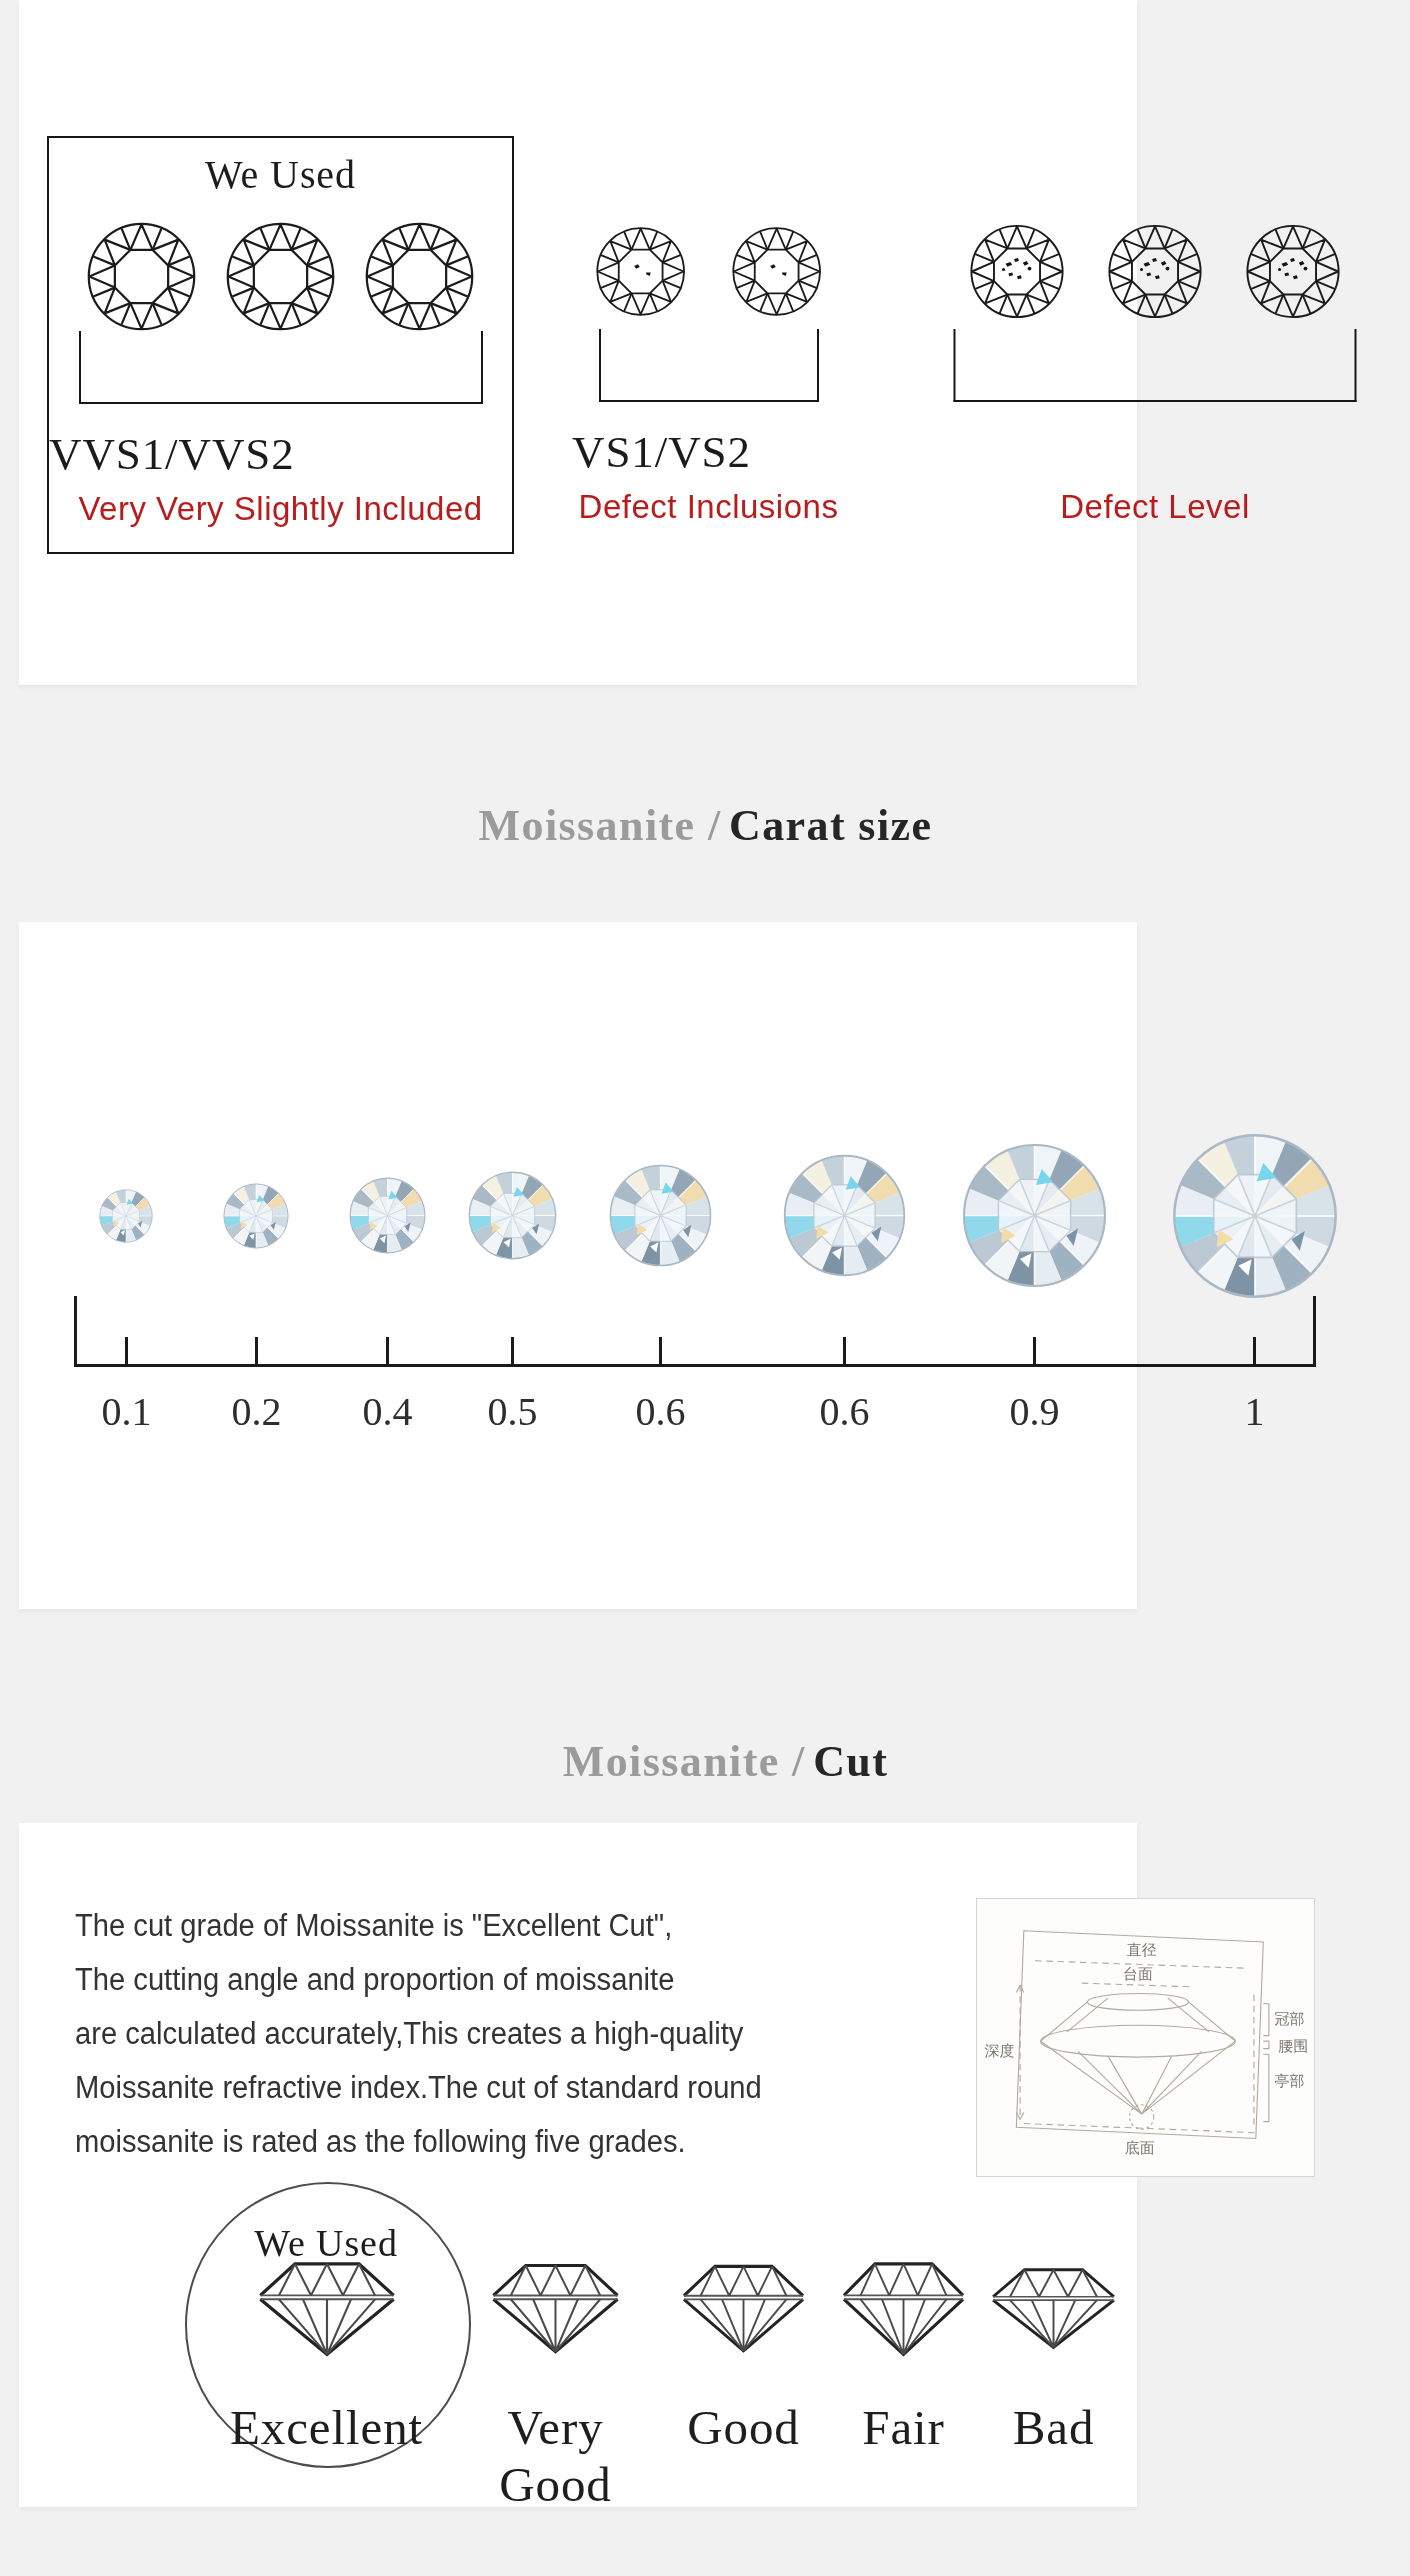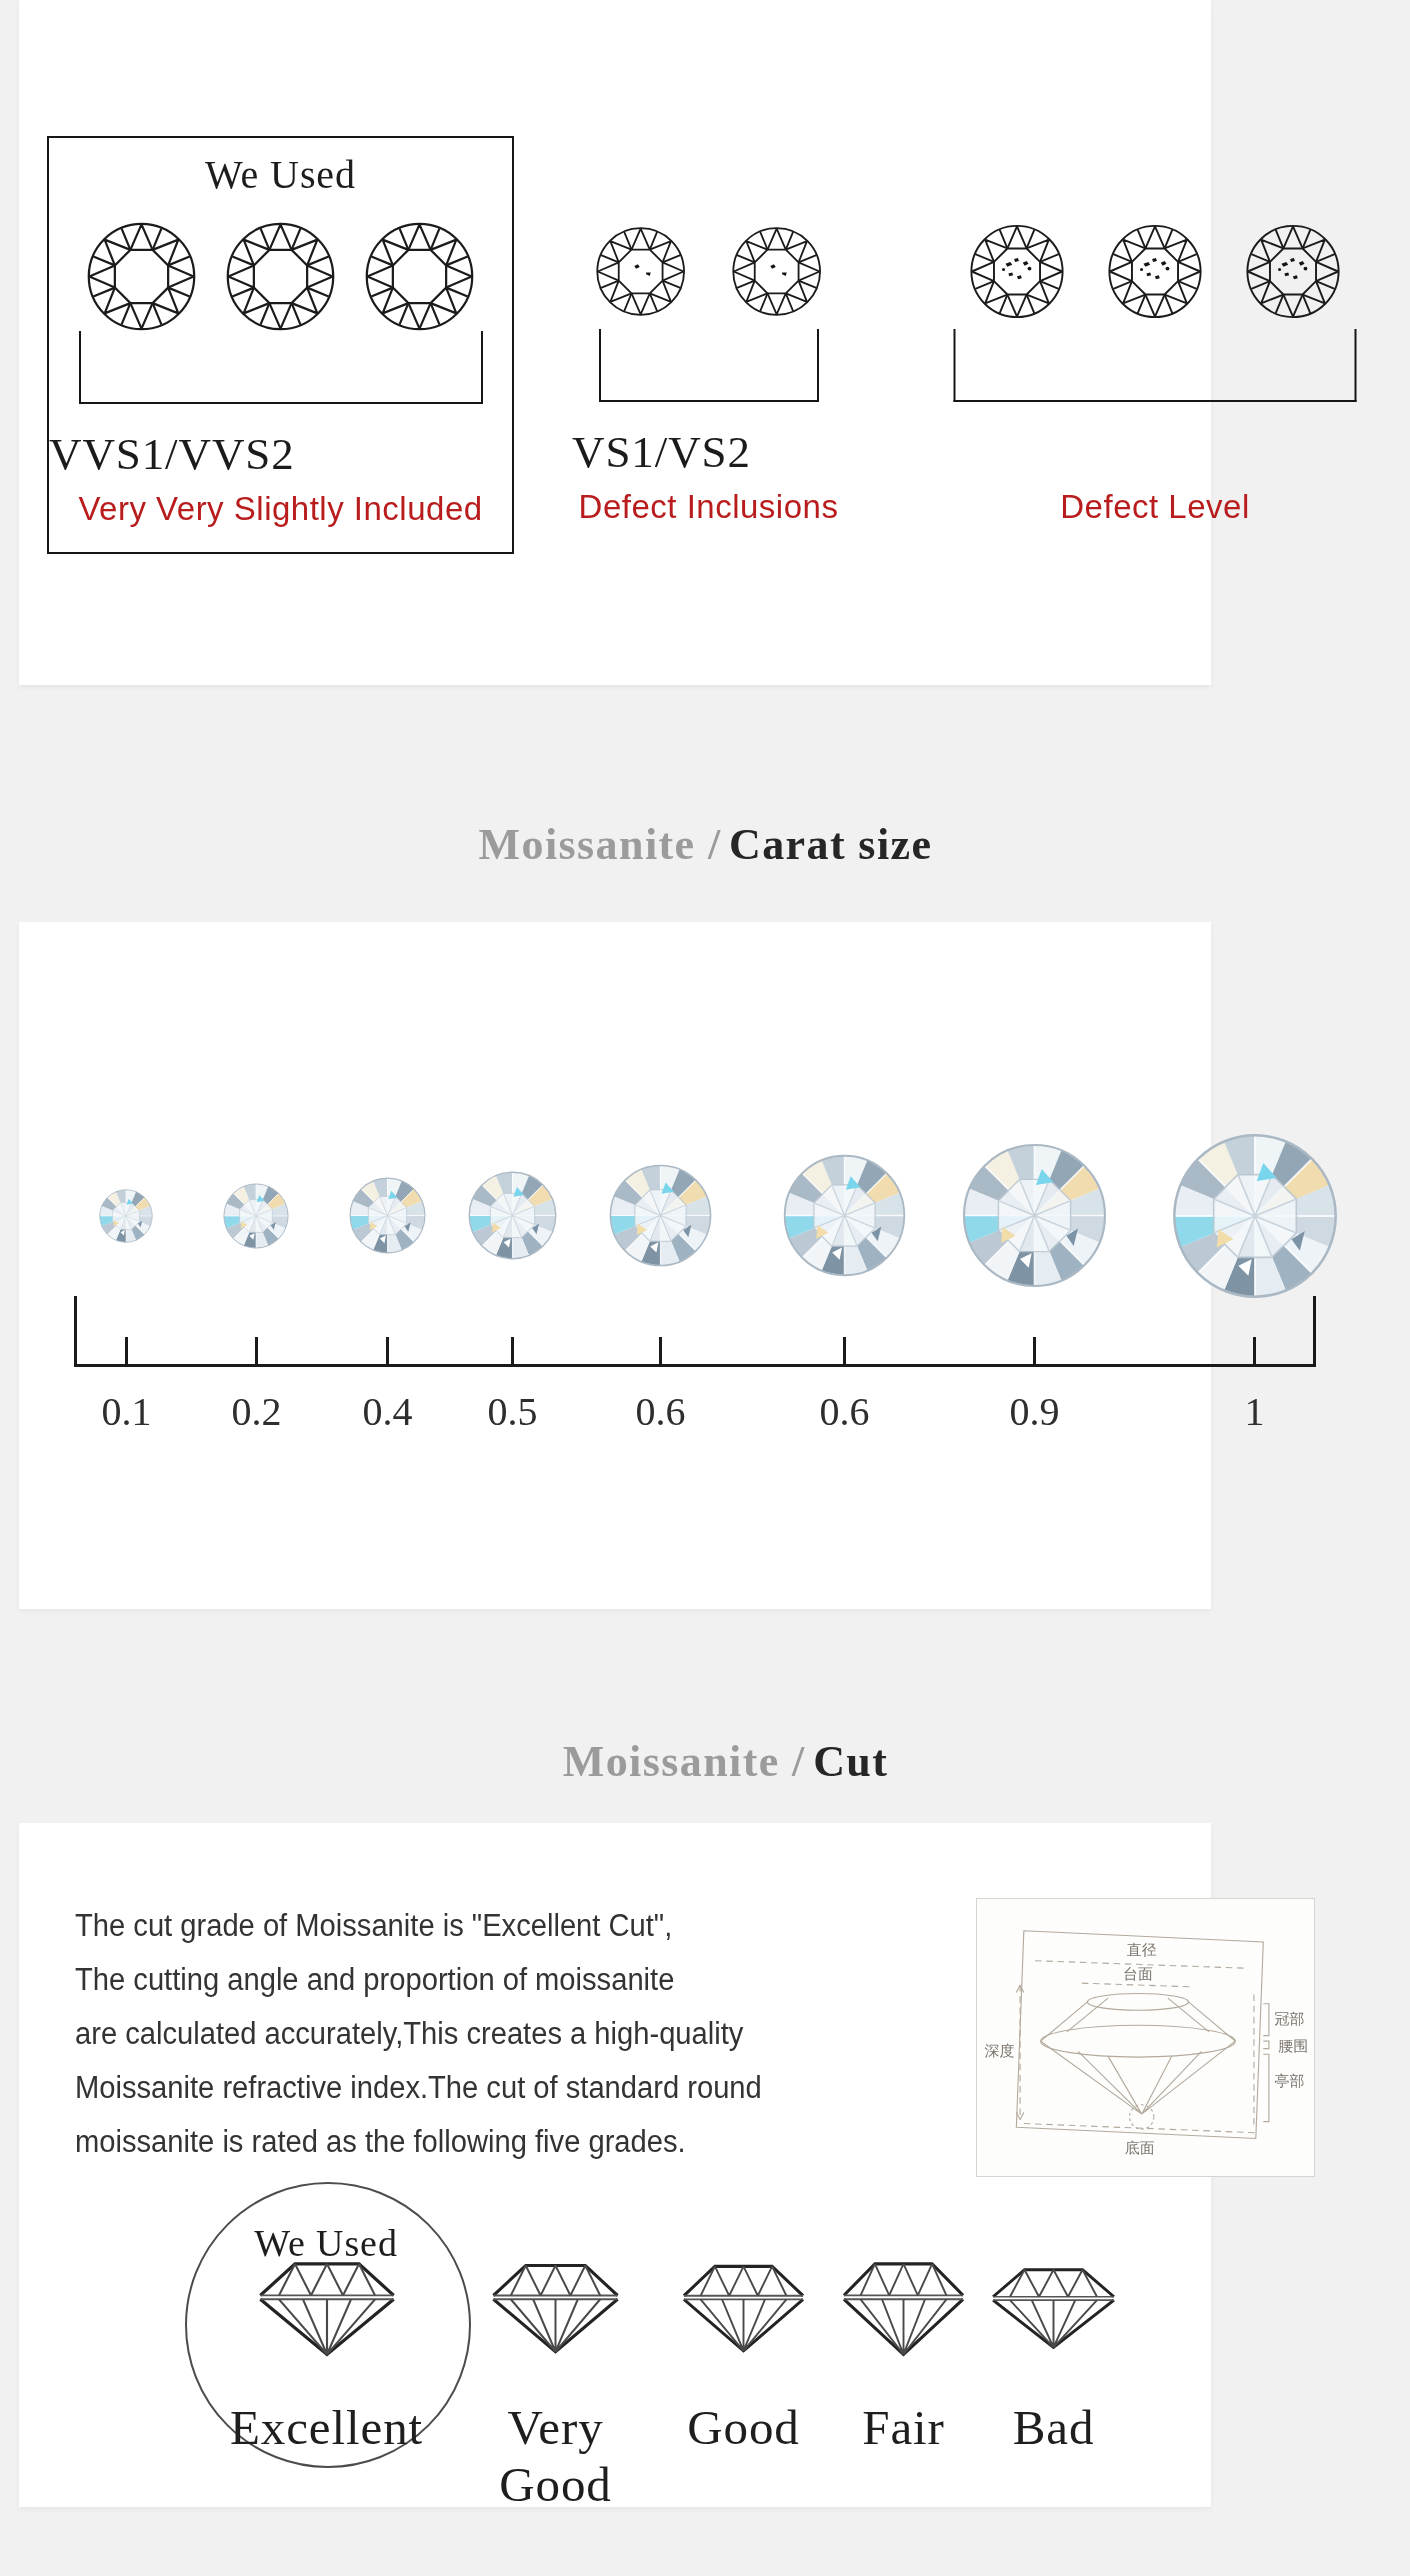--- a/index.html
+++ b/index.html
@@ -3,32 +3,33 @@
 <meta charset="utf-8">
 <style>
   html,body{margin:0;padding:0;}
   body{
     width:1411px;height:2576px;position:relative;
     background:#f1f1f2;
     font-family:"Liberation Sans",sans-serif;
     overflow:hidden;
   }
   .card{
-    position:absolute;left:19px;width:1192px;background:#ffffff;
+    position:absolute;left:19px;width:1105px;background:#ffffff;
     box-shadow:0 2.8px 5.6px rgba(0,0,0,0.05);
+    padding-left:13px;
   }
   #card-clarity{top:0;height:685px;}
   #card-carat{top:922px;height:687px;}
   #card-cut{top:1823px;height:684px;}
 
   .section-heading{
     position:absolute;left:0;width:100%;text-align:center;
     font-family:"Liberation Serif",serif;font-size:44px;letter-spacing:1.4px;
   }
-  #heading-carat{top:782px;text-align:center;}
+  #heading-carat{top:763px;text-align:center;}
   #heading-cut{top:1699px;padding-left:20px;}
   .heading-gray{color:#9b9b9b;margin-right:7.5px;}
   .heading-dark{color:#262626;}
 
   
   .clarity-group{position:absolute;top:136px;height:414px;}
   .clarity-group.boxed{border:2.8px solid #161616;}
   .group-badge{
     position:absolute;top:13px;left:0;width:100%;text-align:center;
     font-family:"Liberation Serif",serif;font-size:40px;color:#1d1d1d;letter-spacing:0.9px;

